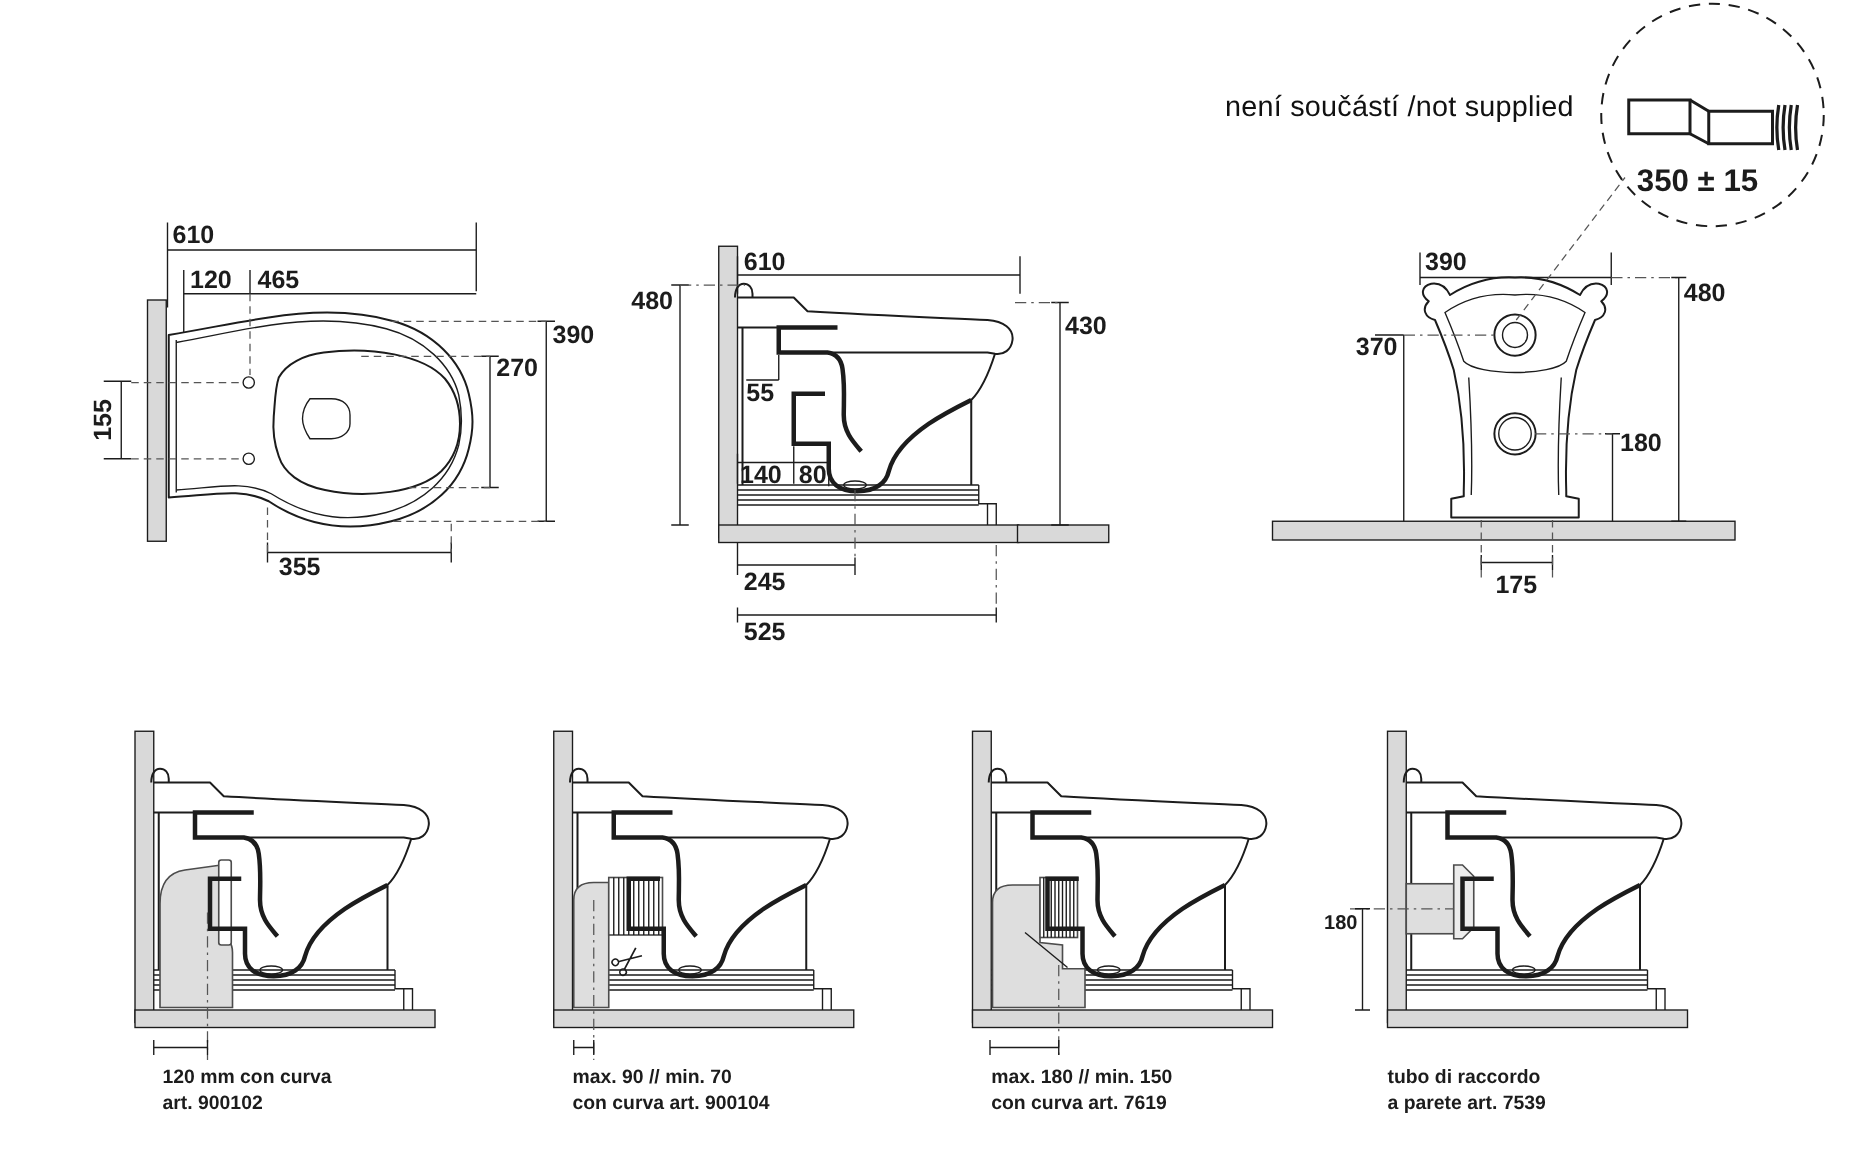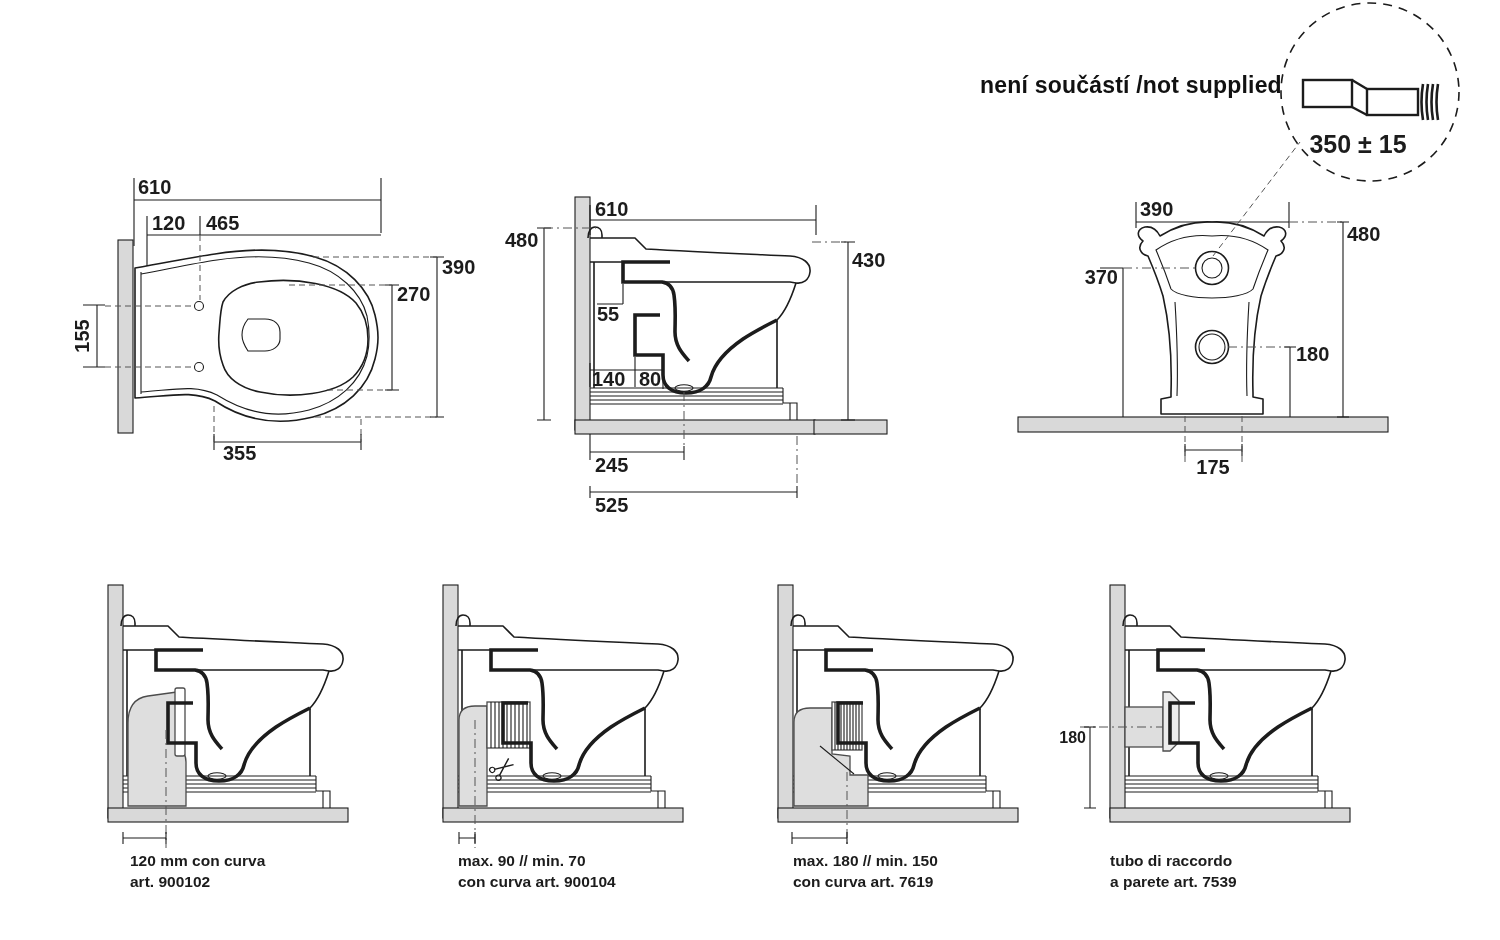--- a/index.html
+++ b/index.html
@@ -17,21 +17,21 @@
   .whitef{fill:#ffffff;stroke:#4c4c4c;stroke-width:1.3;}
   .dimln{stroke:#1c1c1c;stroke-width:1.1;fill:none;}
   .cl   {stroke:#555555;stroke-width:1;fill:none;stroke-dasharray:9 4 2 4;}
   .dsh  {stroke:#555555;stroke-width:1;fill:none;stroke-dasharray:6 4;}
   .bub  {stroke:#1c1c1c;stroke-width:1.6;fill:none;stroke-dasharray:9 7;}
   .pipe2{stroke:#1c1c1c;stroke-width:2.4;fill:none;stroke-linejoin:miter;}
   text.dim{font-size:20px;font-weight:bold;fill:#1c1c1c;}
   text.dimsm{font-size:16px;font-weight:bold;fill:#1c1c1c;}
   text.cap{font-size:15.5px;font-weight:bold;fill:#1c1c1c;}
   text.bigdim{font-size:25px;font-weight:bold;fill:#1c1c1c;}
-  .note{position:absolute;left:980px;top:72px;font-size:23px;font-weight:700;
+  .note{position:absolute;left:980px;top:72px;font-size:23px;font-weight:400;
         letter-spacing:.2px;color:#111;}
 </style>
 </head>
 <body>
 
 <div class="canvas">
 
   
   <svg width="0" height="0" aria-hidden="true">
     <defs>

